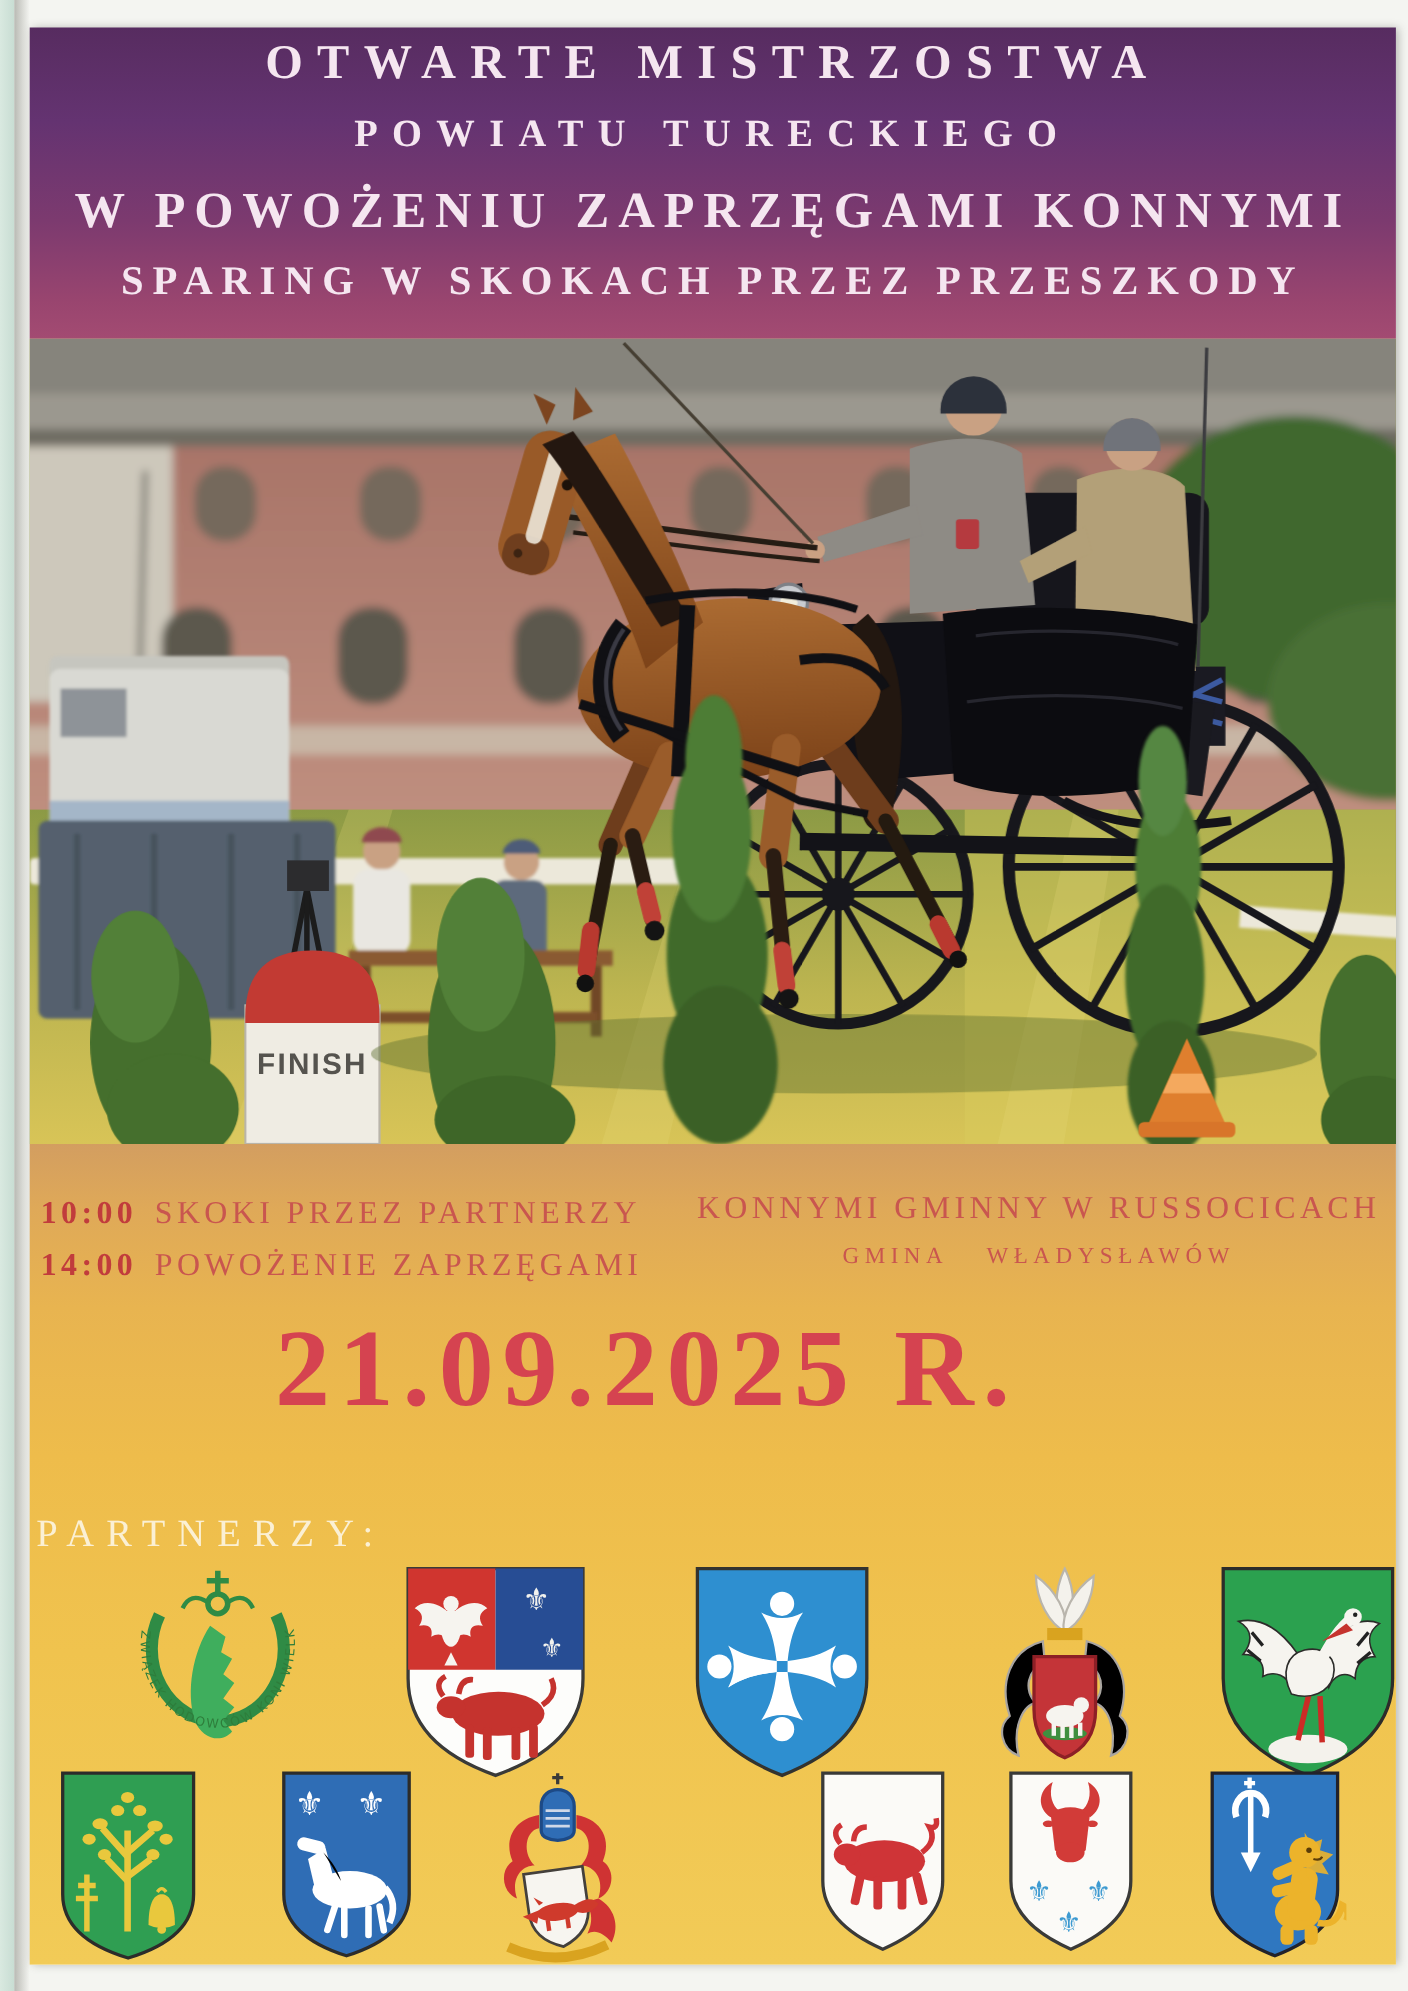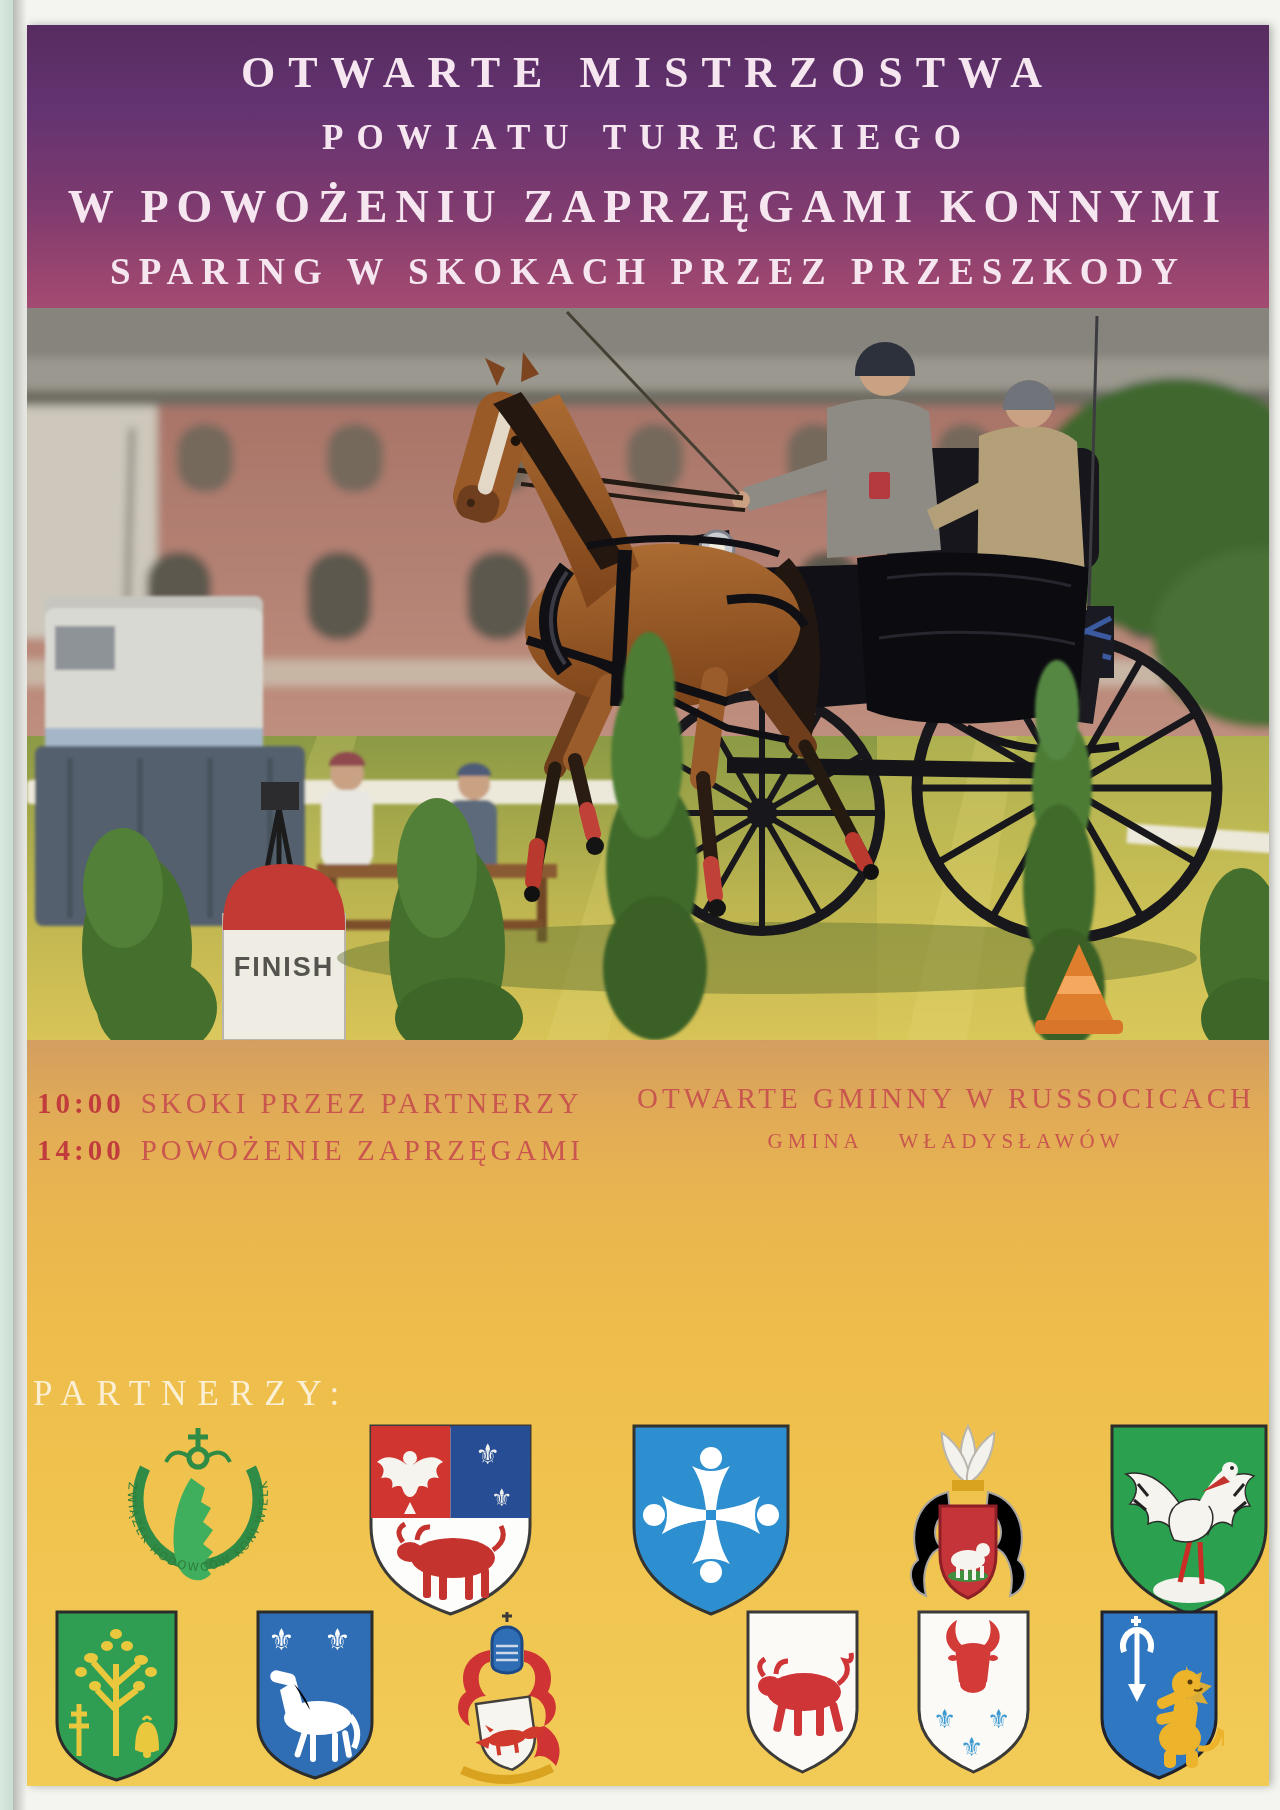--- a/index.html
+++ b/index.html
@@ -11,21 +11,21 @@
   }
   .edge-strip{position:absolute;left:0;top:0;width:13px;height:1810px;
     background:linear-gradient(90deg,#d9e9e0,#c8ddd3);}
   .edge-shadow{position:absolute;left:13px;top:0;width:14px;height:1810px;
     background:linear-gradient(90deg,#b9bab4,#f4f5f1);}
   .poster{position:absolute;left:27px;top:25px;width:1242px;height:1761px;
     box-shadow:3px 0 8px rgba(60,60,55,.35);}
   
   .masthead{height:283px;text-align:center;
     background:linear-gradient(180deg,#572c60 0%,#643371 30%,#7c3a6f 62%,#99456f 88%,#a34b72 100%);
-    padding-top:16px;box-sizing:border-box;}
+    box-sizing:border-box;}
   .h-line{color:#f5e6f0;font-weight:bold;white-space:nowrap;}
   .h1{font-size:44px;letter-spacing:13px;line-height:64px;}
   .h2{font-size:35px;letter-spacing:13px;line-height:66px;}
   .h3{font-size:46px;letter-spacing:8px;line-height:72px;}
   .h4{font-size:37px;letter-spacing:8px;line-height:58px;}
   
   .photo{height:732px;overflow:hidden;background:#9aa04c;}
   .photo svg{display:block;}
   
   .info{position:relative;height:746px;overflow:hidden;
@@ -323,24 +323,25 @@
     <div class="sched-left">
       <div class="sched-row">
         <span class="sched-time">10:00</span><span>SKOKI PRZEZ PARTNERZY</span>
       </div>
       <div class="sched-row">
         <span class="sched-time">14:00</span><span>POWOŻENIE ZAPRZĘGAMI</span>
       </div>
     </div>
 
     <div class="sched-right">
-      <div class="venue1">OTWARTE GMINNY W RUSSOCICACH</div>
+      <div class="venue1">KONNYMI GMINNY W RUSSOCICACH</div>
       <div class="venue2">GMINA WŁADYSŁAWÓW</div>
     </div>
 
+    <div class="date-line">21.09.2025 R.</div>
     <div class="partners-label">PARTNERZY:</div>
 
     <div class="logo-row row1">
 
       <svg class="logo r1-a" width="190" height="200" viewBox="0 0 190 200">
         <defs>
             <path id="zr" d="M 26,64 A 70,76 0 1 0 164,64"></path>
           </defs>
         <path d="M42,50 a60,66 0 1 0 106,0" fill="none" stroke="#2f8b45" stroke-width="11"></path>
         <circle cx="95" cy="40" r="9" fill="none" stroke="#2f8b45" stroke-width="5"></circle>

